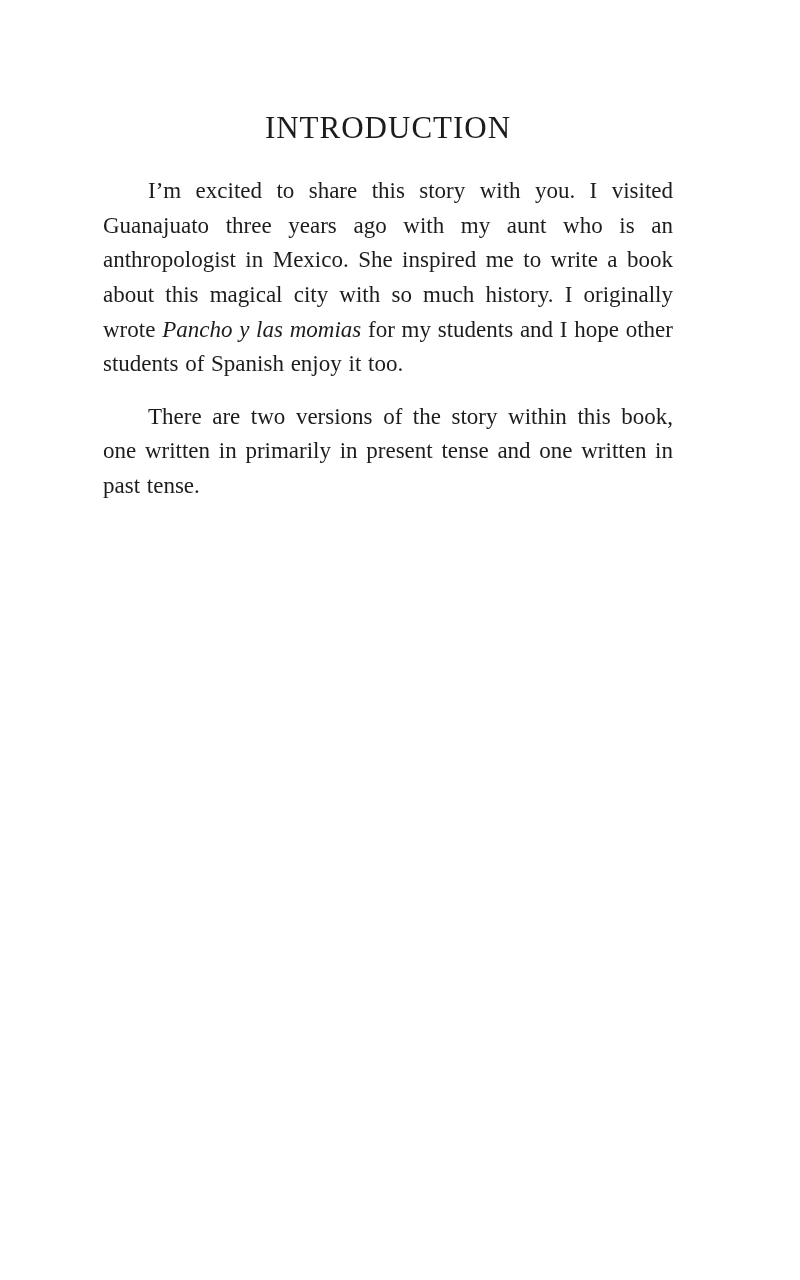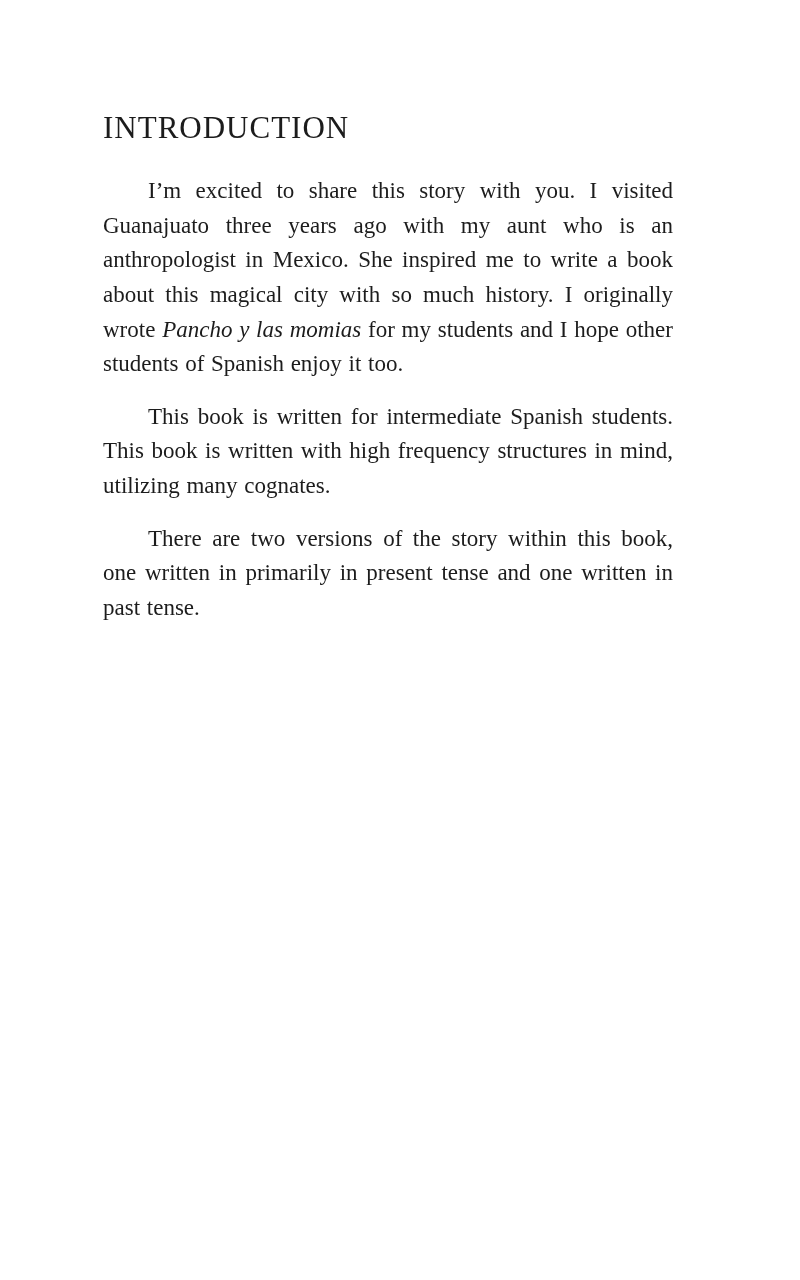--- a/index.html
+++ b/index.html
@@ -14,21 +14,21 @@
     background: #ffffff;
     box-sizing: border-box;
     padding: 108px 127px 0 103px;
     font-family: "Liberation Serif", serif;
     color: #1c1c1c;
     overflow: hidden;
   }
   .title {
     font-size: 31px;
     font-weight: 400;
-    text-align: left;
+    text-align: center;
     letter-spacing: 1px;
     margin: 0 0 26px 0;
     line-height: 1.3;
   }
   .body-text p {
     font-size: 23px;
     line-height: 34.6px;
     text-align: justify;
     text-indent: 45px;
     margin: 12px 0 18px 0;
@@ -40,18 +40,17 @@
 </style>
 </head>
 <body>
 
 <div class="page">
   <h1 class="title">INTRODUCTION</h1>
 
   <div class="body-text">
     <p><span>I’m excited to share this story with you. I visited Guanajuato three years ago with my aunt who is an anthropologist in Mexico. She inspired me to write a book about this magical city with so much history. I originally wrote </span><span class="italic">Pancho y las momias</span><span> for my students and I hope other students of Spanish enjoy it too.</span></p>
 
-    <p>This book is written for intermediate Spanish students. This book is written with high frequency structures in mind, utilizing many cognates.</p>
 
     <p>There are two versions of the story within this book, one written in primarily in present tense and one written in past tense.</p>
 
   </div>
 </div>
 
 </body></html>

